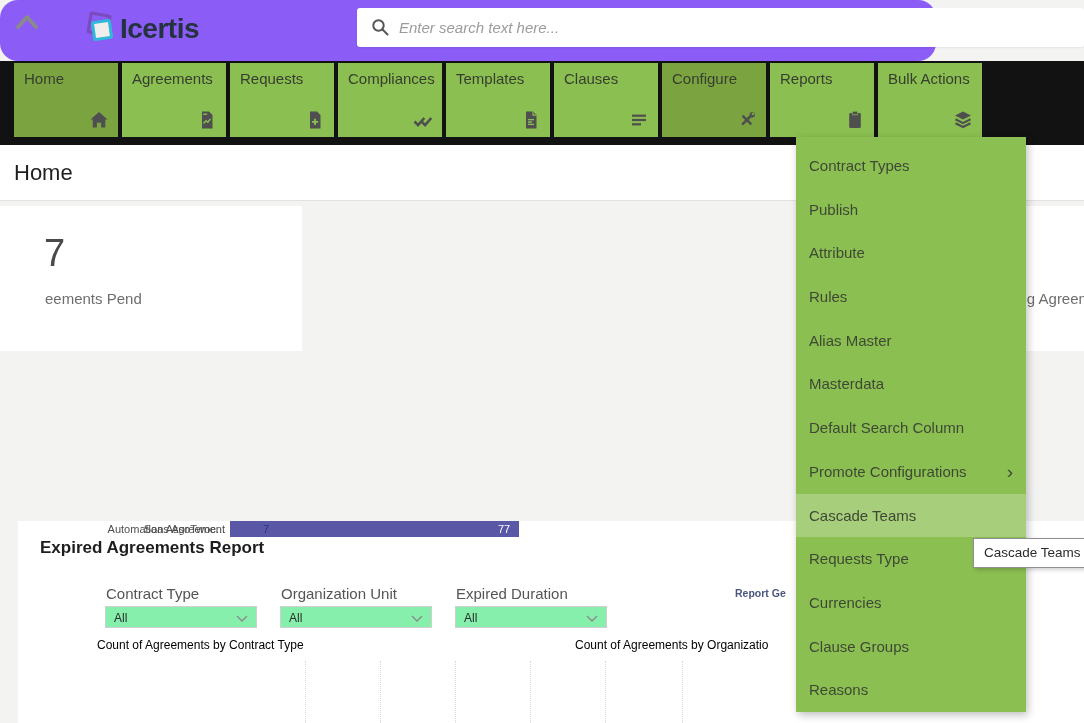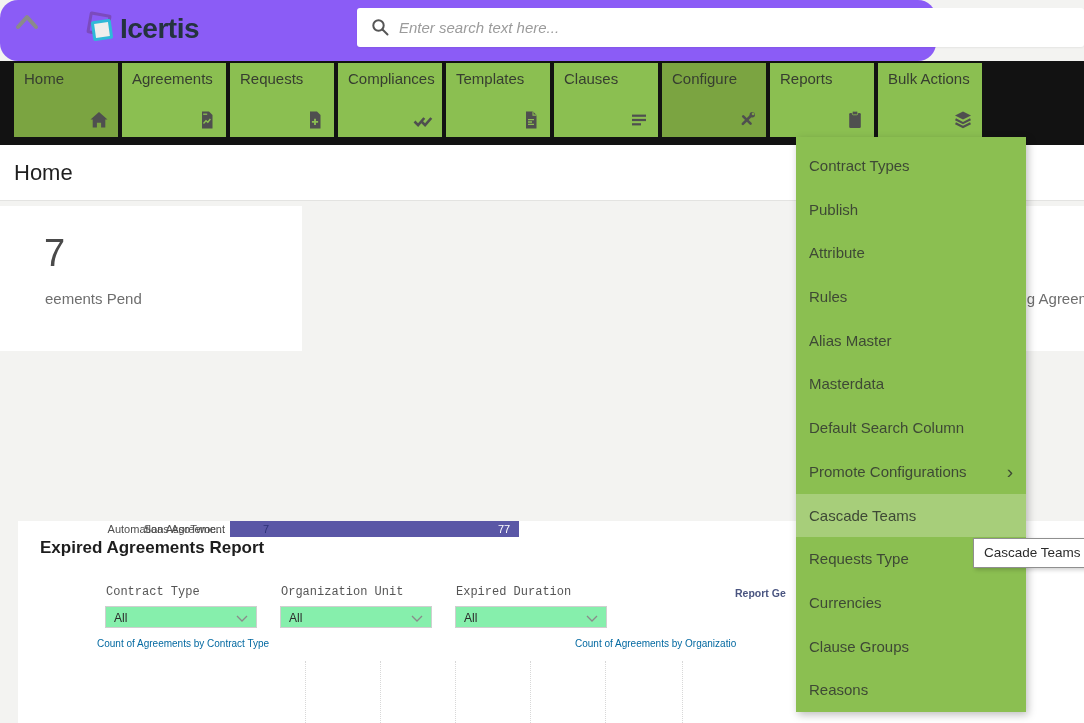--- a/index.html
+++ b/index.html
@@ -42,28 +42,28 @@
   .stat-value { position:absolute; left:27px; top:26px; font-size:38px; color:#4a4a4a; }
   .stat-label { position:absolute; left:27px; top:84px; font-size:15px; color:#6e6e6e; white-space:nowrap; }
   .stat-card.offset .stat-value { left:44px; }
   .stat-card.offset .stat-label { left:45px; }
 
   
   .report-panel { position:absolute; left:18px; top:521px; width:1066px; height:212px; background:#ffffff; }
   .report-title { position:absolute; left:22px; top:17px; font-size:17px; font-weight:700; color:#1d1d1d; }
   .filter { position:absolute; top:64px; width:155px; height:45px; }
   .filter:nth-of-type(2){left:87px;} .filter:nth-of-type(3){left:262px;} .filter:nth-of-type(4){left:437px;}
-  .filter-label { position:absolute; left:1px; top:0; font-size:12px; color:#555555;font-family:Liberation Mono, monospace; }
+  .filter-label { position:absolute; left:1px; top:0; font-size:15px; color:#555555; }
   .filter-select { position:absolute; left:0; top:21px; width:152px; height:22px; background:#86efac; border:1px solid #cfcfcf; cursor:pointer; }
   .filter-select .val { position:absolute; left:8px; top:4px; font-size:12px; color:#2b2b2b; }
   .filter-select svg { position:absolute; right:8px; top:8px; }
   .report-gen { position:absolute; top:66px; font-size:10.5px; font-weight:700; color:#4a5580; white-space:nowrap; }
   .report-gen.left { left:717px; } .report-gen.right { left:981px; }
 
-  .chart-title { position:absolute; top:117px; font-size:10px; color:#0369a1; white-space:nowrap; }
+  .chart-title { position:absolute; top:117px; font-size:12px; color:#000000; white-space:nowrap; }
   .chart-title.left { left:79px; } .chart-title.right { left:557px; }
   .gridline { position:absolute; top:140px; width:0; height:72px; border-left:1px dotted #d8d8d8; }
   .bar-row { position:absolute; left:0; height:16px; width:1040px; }
   .bar-row:nth-of-type(1){top:153px;} .bar-row:nth-of-type(2){top:174px;} .bar-row:nth-of-type(3){top:196px;}
   .bar-cat { position:absolute; left:52px; top:2px; width:155px; text-align:right; font-size:11px; color:#4e4e4e; white-space:nowrap; }
   .bar { position:absolute; left:212px; top:0; height:16px; background:#5a57a6; }
   .bar-value { position:absolute; top:2px; font-size:11px; color:#2e3277; white-space:nowrap; }
   .bar-value.inside { color:#ffffff; }
 
   

